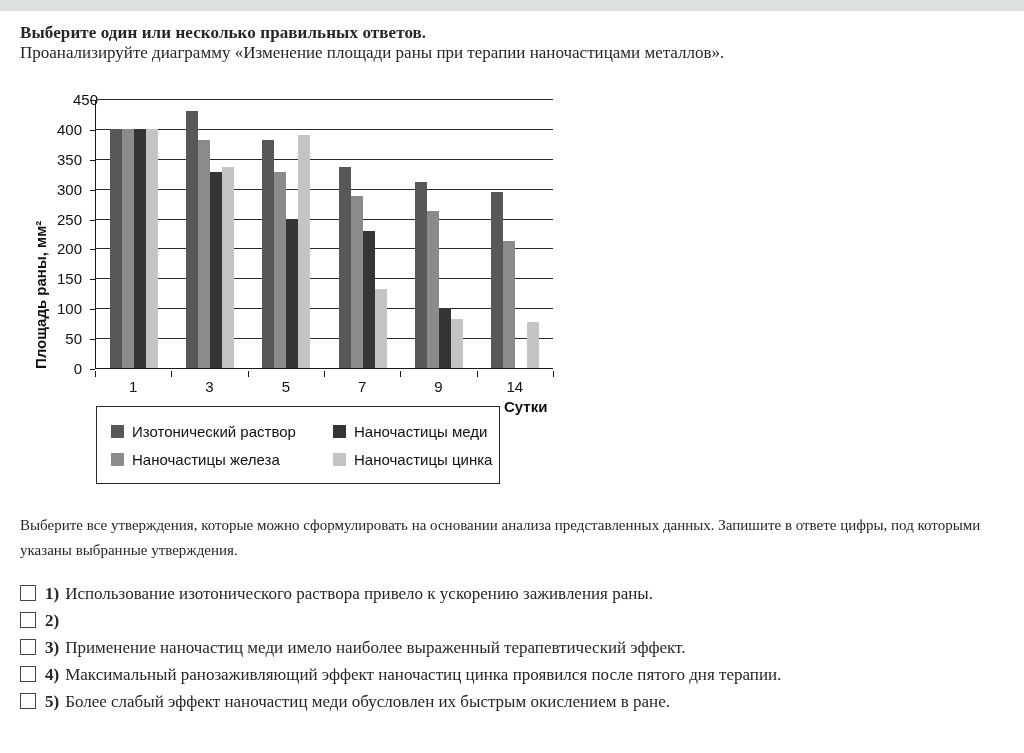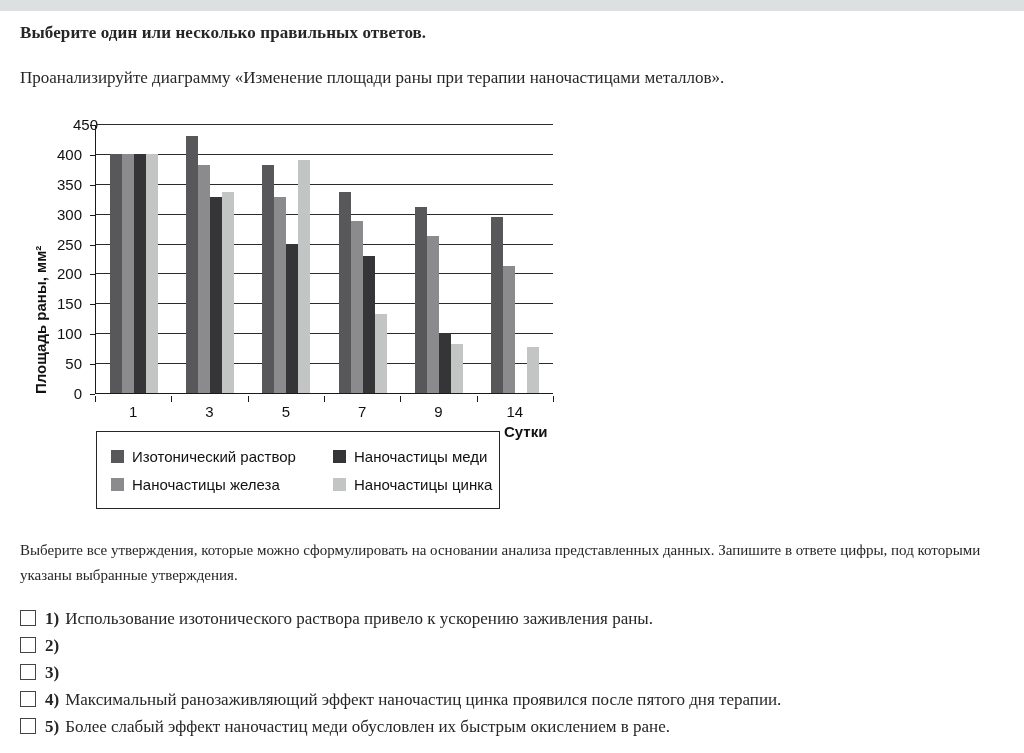--- a/index.html
+++ b/index.html
@@ -2,21 +2,21 @@
 <html><head>
 <meta charset="utf-8">
 <style>
   * { margin:0; padding:0; box-sizing:border-box; }
   html,body { background:#ffffff; }
   .page { position:relative; width:1024px; height:753px; background:#ffffff; overflow:hidden;
           font-family:"Liberation Serif", serif; color:#262626; }
   .topbar { width:100%; height:11px; background:#dce0e1; }
   .content { padding:0 20px; }
   .q-title { margin-top:12px; font-size:17px; font-weight:bold; letter-spacing:.1px; }
-  .q-task  { margin-top:25px; font-size:17px; }
+  .q-task  { font-size:17px; }
 
   
   .chart { position:relative; width:560px; height:397px; margin:28px 0 0 10px;
            font-family:"Liberation Sans", sans-serif; }
   .plot  { position:absolute; left:65px; top:9px; width:458px; height:269px;
            border-left:1.5px solid #1a1a1a; border-bottom:1.5px solid #1a1a1a; }
   .gridline { position:absolute; left:0; width:100%; height:1px; background:#2b2b2b; z-index:1; }
   .ylab { position:absolute; width:52px; text-align:right; font-size:15px; color:#111; }
   .ytick { position:absolute; width:5px; height:1px; background:#1a1a1a; }
   .xtick { position:absolute; width:1px; height:6px; background:#1a1a1a; top:279.5px; }
@@ -175,20 +175,21 @@
         <span class="opt-num">1)</span>
         <span>Использование изотонического раствора привело к ускорению заживления раны.</span>
       </div>
       <div class="option">
         <div class="checkbox" role="checkbox" aria-checked="false"></div>
         <span class="opt-num">2)</span>
       </div>
       <div class="option">
         <div class="checkbox" role="checkbox" aria-checked="false"></div>
         <span class="opt-num">3)</span>
+        <span>Применение наночастиц меди имело наиболее выраженный терапевтический эффект.</span>
       </div>
       <div class="option">
         <div class="checkbox" role="checkbox" aria-checked="false"></div>
         <span class="opt-num">4)</span>
         <span>Максимальный ранозаживляющий эффект наночастиц цинка проявился после пятого дня терапии.</span>
       </div>
       <div class="option">
         <div class="checkbox" role="checkbox" aria-checked="false"></div>
         <span class="opt-num">5)</span>
         <span>Более слабый эффект наночастиц меди обусловлен их быстрым окислением в ране.</span>

